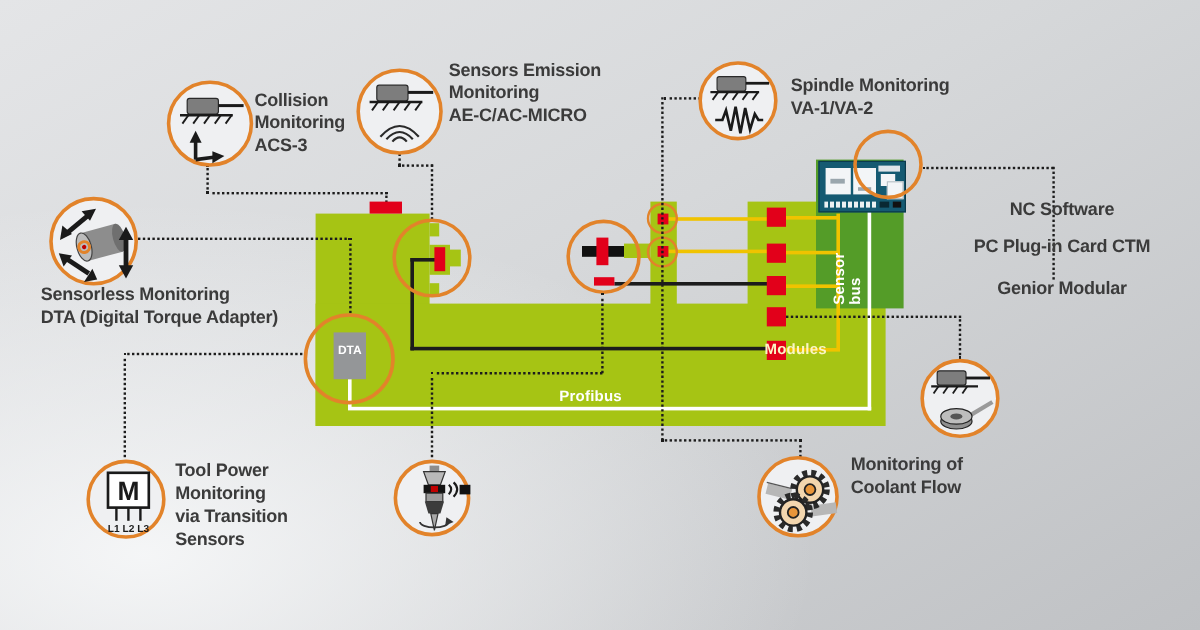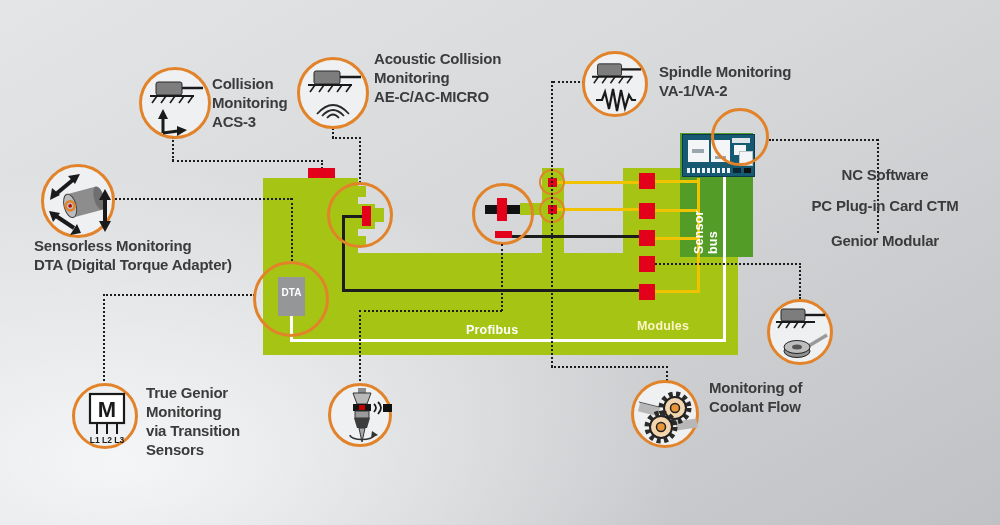--- a/index.html
+++ b/index.html
@@ -110,21 +110,21 @@
     <div class="abs" style="left:32px;top:21px;width:11px;height:3px;background:#9aa6ad"></div>
     <div class="w" style="left:49px;top:3px;width:18px;height:5px;background:#dfe4e8"></div>
     <div class="w" style="left:51px;top:10px;width:12px;height:10px"></div>
     <div class="w" style="left:56px;top:16px;width:12px;height:13px;border:1px solid #b8c2c8"></div>
     <div class="abs" style="left:4px;top:33px;width:44px;height:5px;background:repeating-linear-gradient(90deg,#eef1f3 0 3px,transparent 3px 5px)"></div>
     <div class="abs" style="left:50px;top:33px;width:8px;height:5px;background:#092833"></div>
     <div class="abs" style="left:61px;top:33px;width:7px;height:5px;background:#111"></div>
   </div>
 
   <div class="mlbl" style="left:466px;top:323px;z-index:4">Profibus</div>
-  <div class="mlbl" style="left:637px;top:319px;color:#fbf5c6;z-index:4">Modules</div>
+  <div class="mlbl" style="left:637px;top:284px;color:#fbf5c6;z-index:4">Modules</div>
   <div class="mlbl" style="left:692px;top:186px;height:68px;writing-mode:vertical-rl;transform:rotate(180deg);z-index:4">Sensor bus</div>
 
   <div class="circle callout" style="left:139px;top:67px;width:72px;height:72px;z-index:5">
     <svg width="56" height="26" viewBox="0 0 56 26" style="left:6px;top:10px">
       <rect x="8" y="2" width="26" height="13" rx="2" fill="#7d7d7d" stroke="#2a2a2a"></rect>
       <line x1="34" y1="8" x2="55" y2="8" stroke="#1a1a1a" stroke-width="2.5"></line>
       <line x1="2" y1="16" x2="46" y2="16" stroke="#1a1a1a" stroke-width="2"></line>
       <g stroke="#1a1a1a" stroke-width="1.6">
         <line x1="9" y1="16" x2="4" y2="23"></line>
           <line x1="18" y1="16" x2="13" y2="23"></line>
@@ -272,30 +272,30 @@
       <line x1="34" y1="40" x2="54" y2="28" stroke="#9a9a9a" stroke-width="3.5"></line>
       <ellipse cx="24" cy="44" rx="13" ry="6.5" fill="#8f8f8f" stroke="#222"></ellipse>
       <ellipse cx="24" cy="40" rx="13" ry="6.5" fill="#bdbdbd" stroke="#222"></ellipse>
       <ellipse cx="24" cy="40" rx="5" ry="2.5" fill="#555"></ellipse>
     </svg>
   </div>
 
   <div class="lbl" style="left:212px;top:74px">Collision
 Monitoring
 ACS-3</div>
-  <div class="lbl" style="left:374px;top:49px">Acoustic Collision
+  <div class="lbl" style="left:374px;top:49px">Sensors Emission
 Monitoring
 AE-C/AC-MICRO</div>
   <div class="lbl" style="left:659px;top:62px">Spindle Monitoring
 VA-1/VA-2</div>
   <div class="lbl" style="left:795px;top:165px;width:180px;text-align:center">NC Software</div>
   <div class="lbl" style="left:795px;top:196px;width:180px;text-align:center">PC Plug-in Card CTM</div>
   <div class="lbl" style="left:795px;top:231px;width:180px;text-align:center">Genior Modular</div>
   <div class="lbl" style="left:34px;top:236px;width:260px">Sensorless Monitoring
 DTA (Digital Torque Adapter)</div>
-  <div class="lbl" style="left:146px;top:383px">True Genior
+  <div class="lbl" style="left:146px;top:383px">Tool Power
 Monitoring
 via Transition
 Sensors</div>
   <div class="lbl" style="left:709px;top:378px">Monitoring of
 Coolant Flow</div>
 
 </div>
 
 </body></html>

